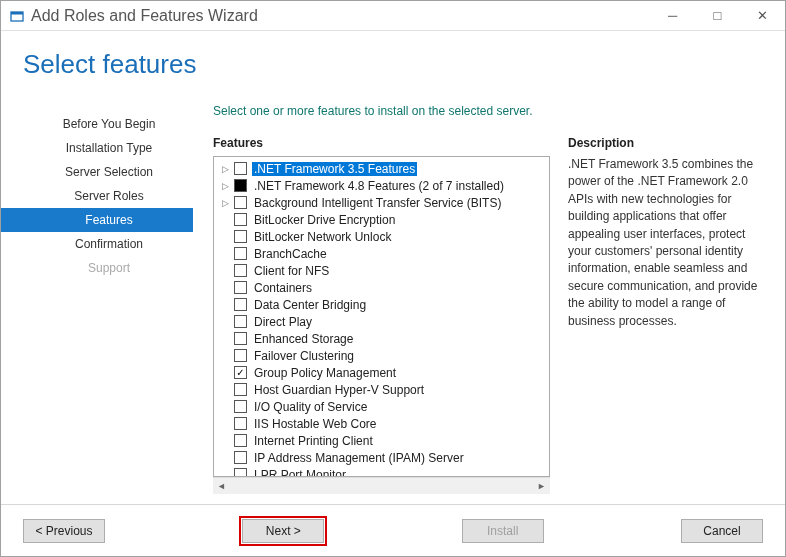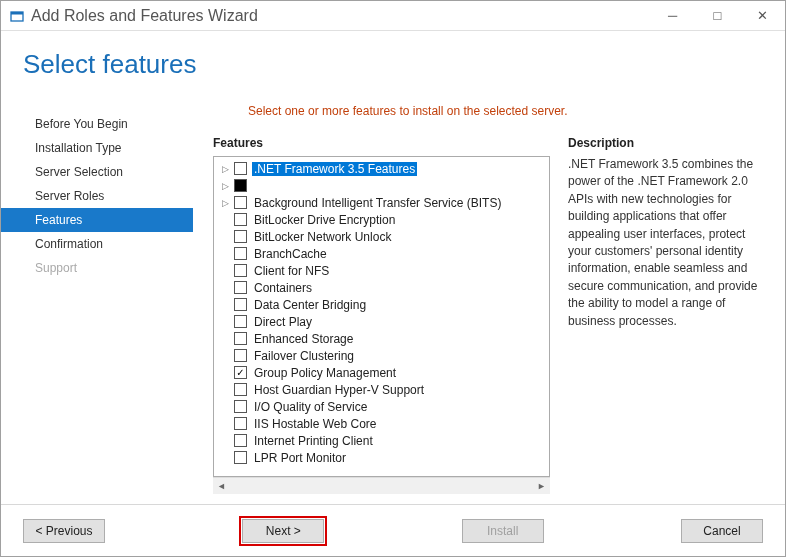--- a/index.html
+++ b/index.html
@@ -72,20 +72,21 @@
       flex: 1;
       display: flex;
       padding: 0 0 0 0;
       overflow: hidden;
     }
     .sidebar {
       width: 192px;
       padding-top: 22px;
       display: flex;
       flex-direction: column;
+      text-align: center;
     }
     .sidebar-item {
       padding: 5px 10px 5px 34px;
       font-size: 12px;
       color: #333;
       cursor: pointer;
     }
     .sidebar-item.selected {
       background: #1979ca;
       color: #fff;
@@ -95,23 +96,22 @@
     }
     .main {
       flex: 1;
       padding: 14px 22px 10px 20px;
       display: flex;
       flex-direction: column;
       overflow: hidden;
     }
     .instruction {
       font-size: 12px;
-      color: #c2410c;
+      color: #0f766e;
       margin-bottom: 18px;
-      margin-left: 35px;
     }
     .panels {
       display: flex;
       gap: 18px;
       flex: 1;
       overflow: hidden;
     }
     .features-panel {
       flex: 1;
       display: flex;
@@ -281,20 +281,21 @@
           <div class="panel-heading">Features</div>
           <div class="feature-list" id="feature-list">
               <div class="feature-row">
                 <span class="expander">▷</span>
                 <span class="checkbox"></span>
                 <span class="feature-label highlighted">.NET Framework 3.5 Features</span>
               </div>
               <div class="feature-row">
                 <span class="expander">▷</span>
                 <span class="checkbox filled"></span>
+                <span class="feature-label">.NET Framework 4.8 Features (2 of 7 installed)</span>
               </div>
               <div class="feature-row">
                 <span class="expander">▷</span>
                 <span class="checkbox"></span>
                 <span class="feature-label">Background Intelligent Transfer Service (BITS)</span>
               </div>
               <div class="feature-row">
                 <span class="expander"></span>
                 <span class="checkbox"></span>
                 <span class="feature-label">BitLocker Drive Encryption</span>
@@ -356,20 +357,25 @@
               </div>
               <div class="feature-row">
                 <span class="expander"></span>
                 <span class="checkbox"></span>
                 <span class="feature-label">IIS Hostable Web Core</span>
               </div>
               <div class="feature-row">
                 <span class="expander"></span>
                 <span class="checkbox"></span>
                 <span class="feature-label">Internet Printing Client</span>
+              </div>
+              <div class="feature-row">
+                <span class="expander"></span>
+                <span class="checkbox"></span>
+                <span class="feature-label">IP Address Management (IPAM) Server</span>
               </div>
               <div class="feature-row">
                 <span class="expander"></span>
                 <span class="checkbox"></span>
                 <span class="feature-label">LPR Port Monitor</span>
               </div>
             </div>
           <div class="hscroll">
             <div class="arrow">◄</div>
             <div class="track"></div>

